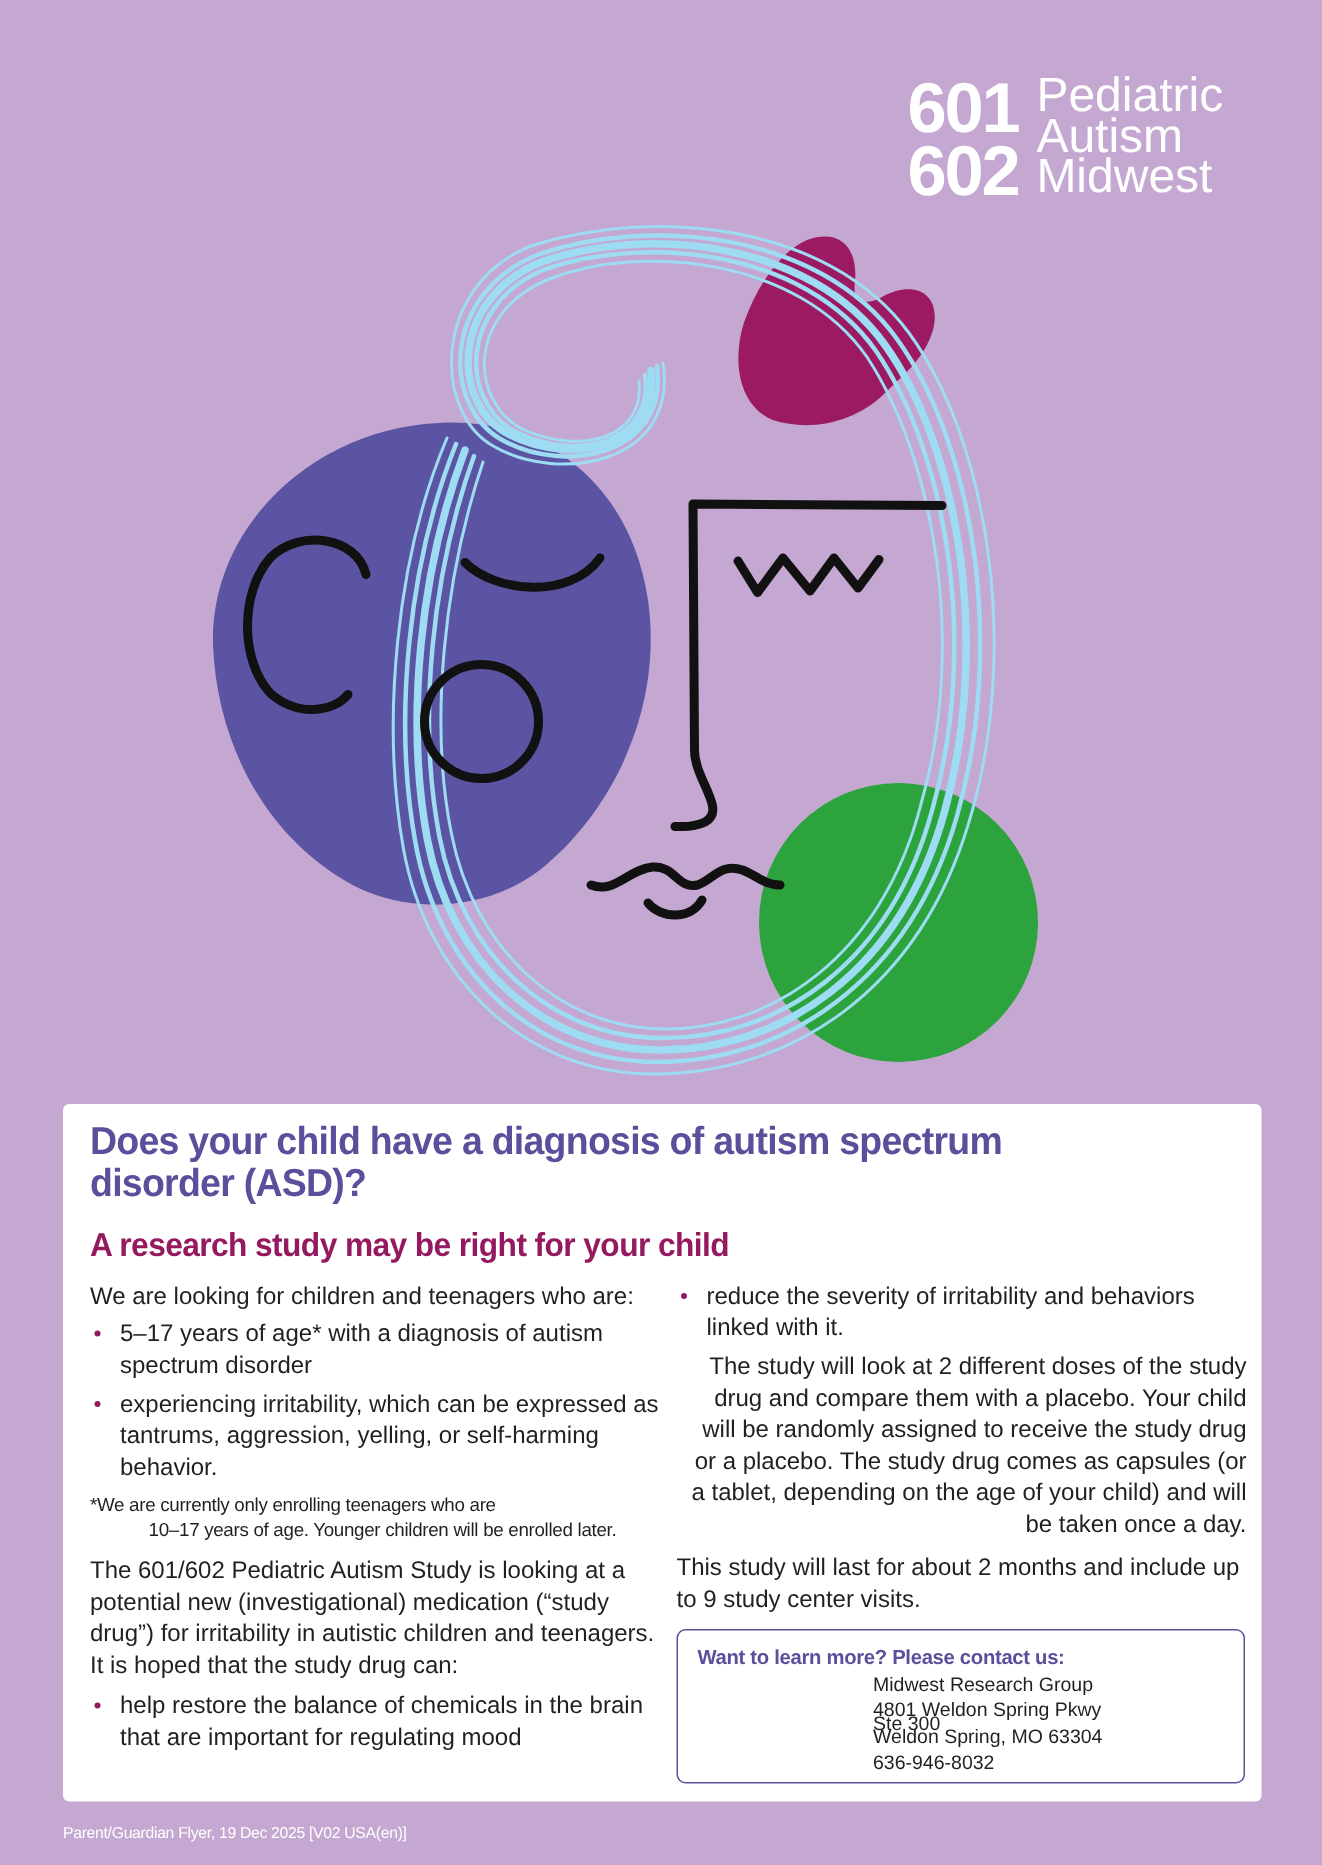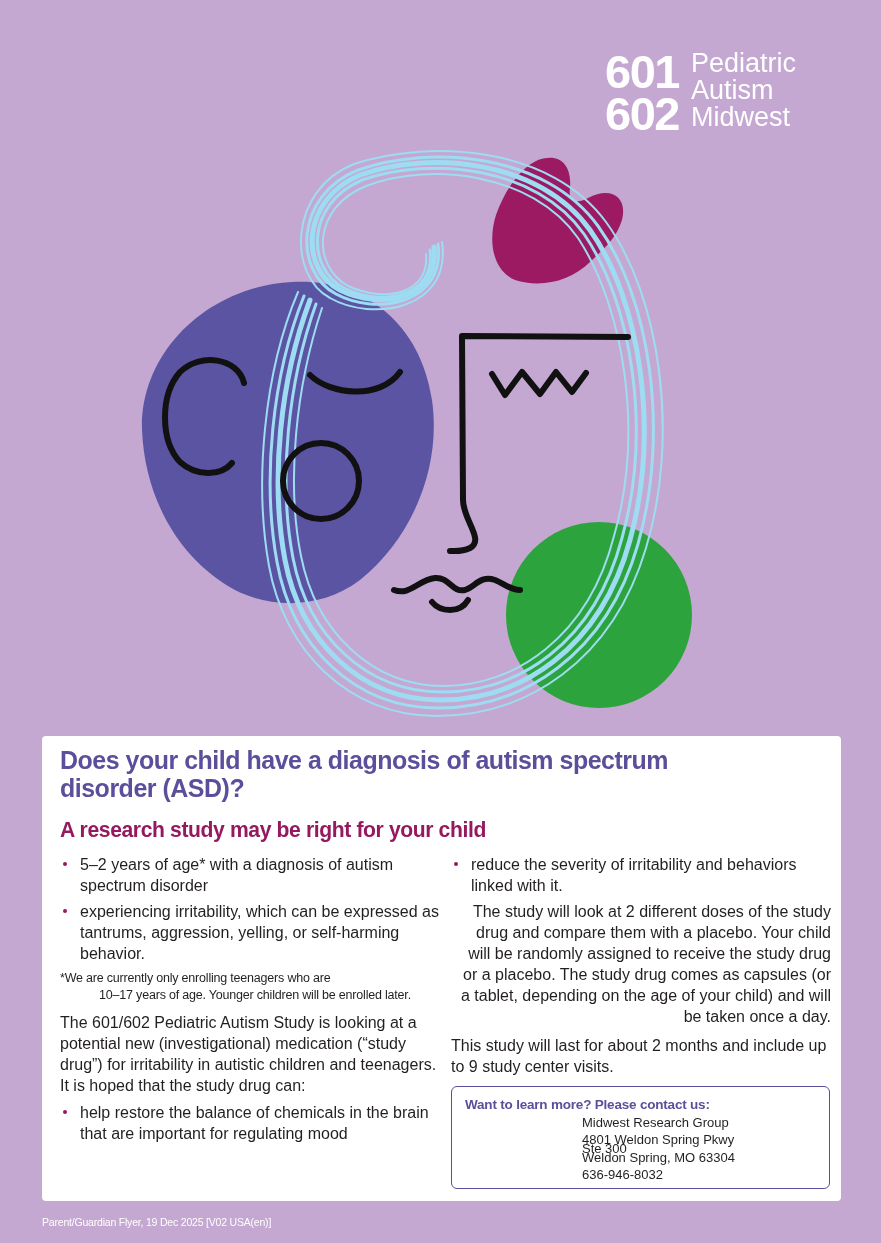--- a/index.html
+++ b/index.html
@@ -19,21 +19,21 @@
     font-family: "Liberation Sans", sans-serif;
     font-weight: bold;
     font-size: 47px; line-height: 38px;
     letter-spacing: -1.5px;
     margin-top: 5px;
     text-align: right;
   }
   .brand-nums div { height: 42px; }
   .brand-words {
     margin-left: 12px;
-    font-size: 27px; line-height: 27px;
+    font-size: 32px; line-height: 27px;
     font-weight: normal;
     margin-top: 2px;
   }
   .art { position: absolute; left: 0; top: 0; width: 881px; height: 740px; }
 
   .card {
     position: absolute; left: 42px; top: 736px;
     width: 799px; height: 465px;
     background: #ffffff; border-radius: 4px;
   }
@@ -128,22 +128,23 @@
     <div>Autism</div>
     <div>Midwest</div>
   </div>
 </div>
 
 <div class="card">
   <div class="h1">Does your child have a diagnosis of autism spectrum disorder (ASD)?</div>
   <div class="h2">A research study may be right for your child</div>
 
   <div class="col col-left">
+    <div class="p">We are looking for children and teenagers who are:</div>
     <ul class="bullets">
-      <li>5–2 years of age* with a diagnosis of autism spectrum disorder</li>
+      <li>5–17 years of age* with a diagnosis of autism spectrum disorder</li>
       <li>experiencing irritability, which can be expressed as tantrums, aggression, yelling, or self-harming behavior.</li>
     </ul>
     <div class="note">
       <span>*We are currently only enrolling teenagers who are</span>
       <span class="indent">10–17 years of age. Younger children will be enrolled later.</span>
     </div>
     <div class="p" style="margin-bottom:6px;">The 601/602 Pediatric Autism Study is looking at a potential new (investigational) medication (“study drug”) for irritability in autistic children and teenagers. It is hoped that the study drug can:</div>
     <ul class="bullets">
       <li>help restore the balance of chemicals in the brain that are important for regulating mood</li>
     </ul>

